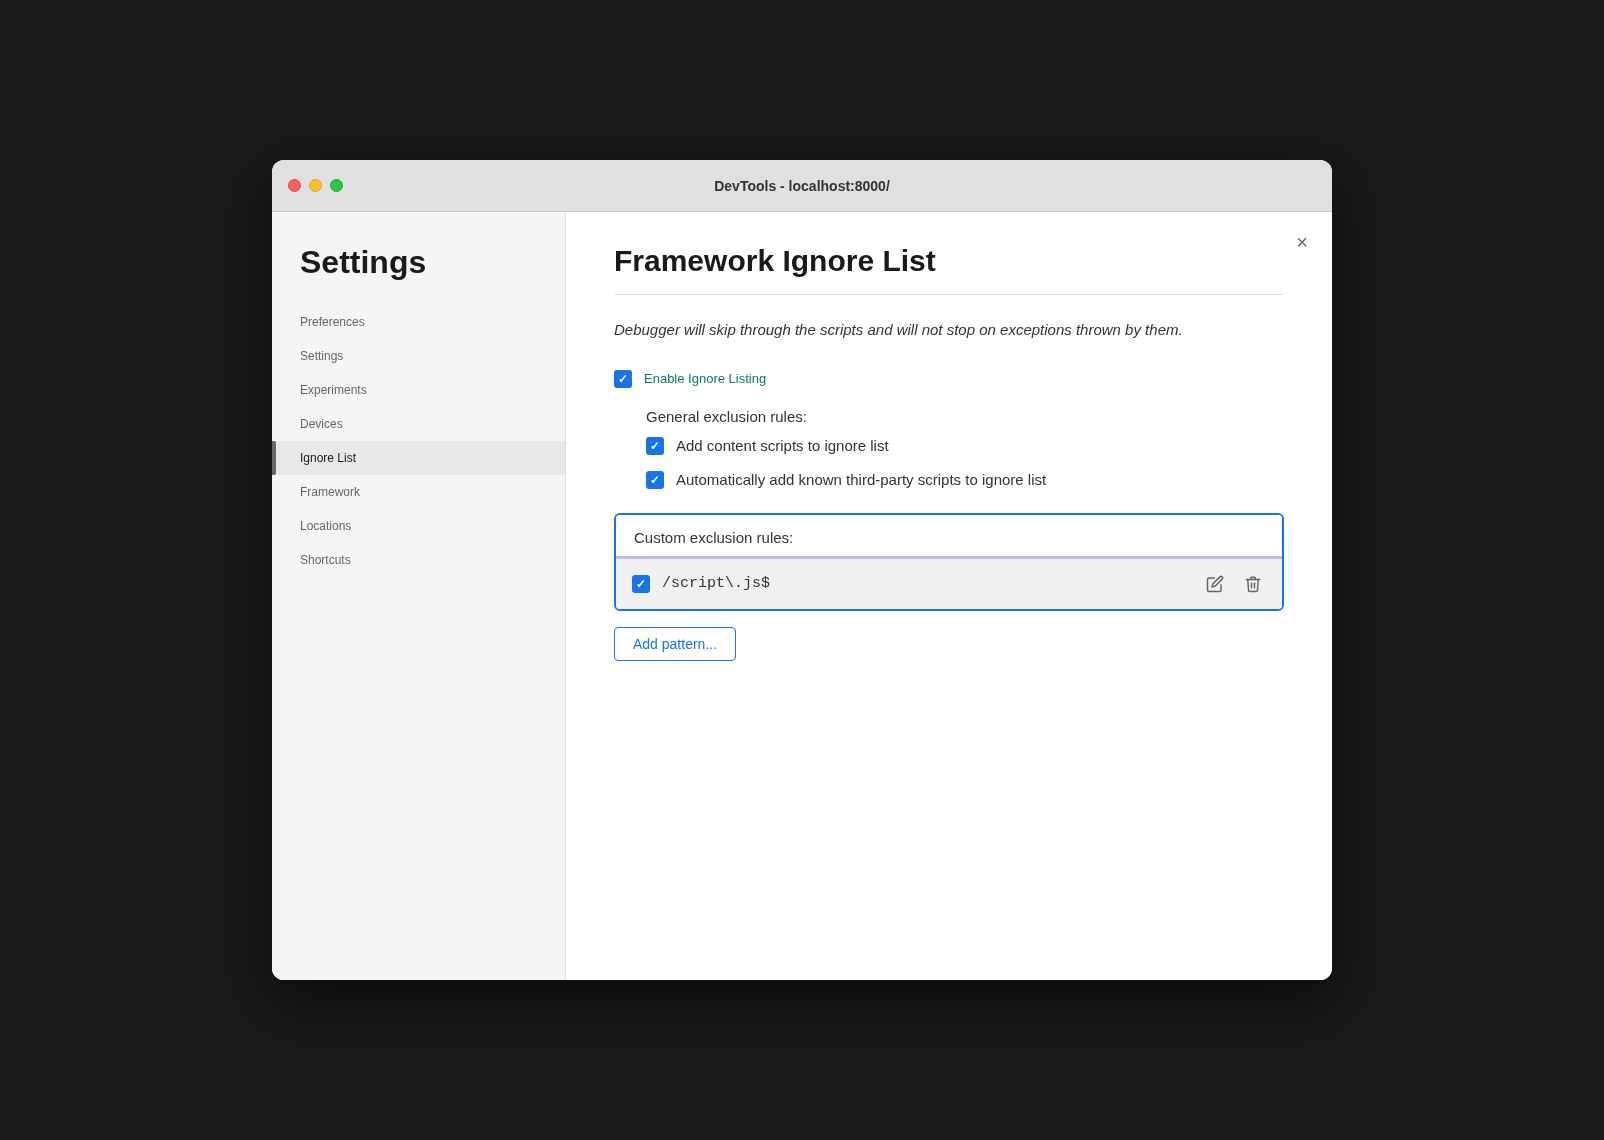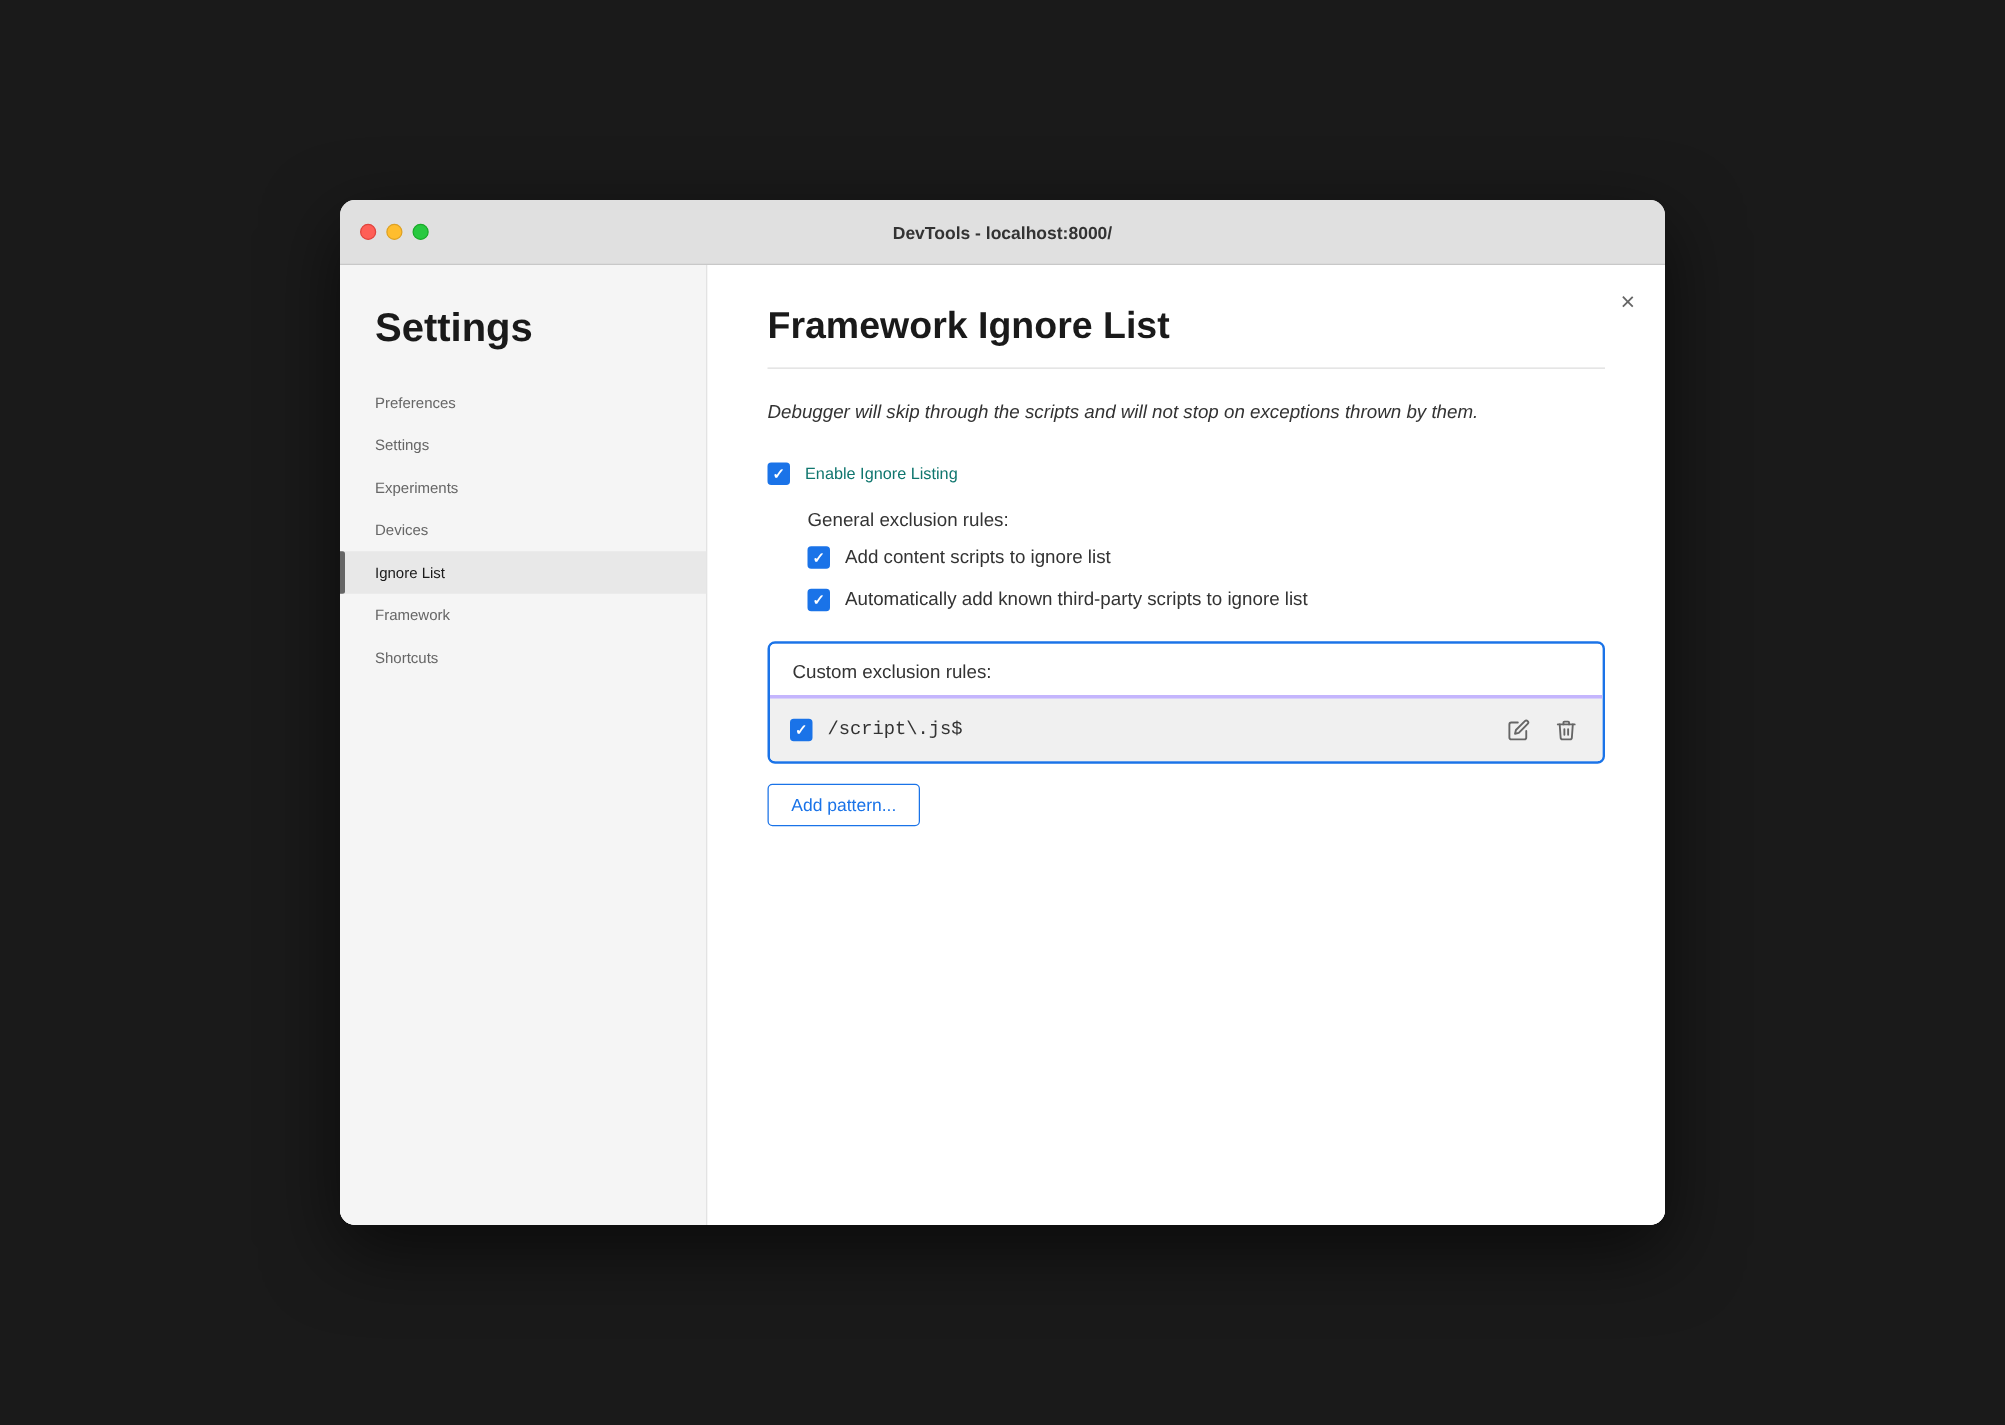--- a/index.html
+++ b/index.html
@@ -290,20 +290,23 @@
         <span>Experiments</span>
       </div>
       <div class="sidebar-item">
         <span>Devices</span>
       </div>
       <div class="sidebar-item active">
         <span>Ignore List</span>
       </div>
       <div class="sidebar-item">
         <span>Framework</span>
+      </div>
+      <div class="sidebar-item">
+        <span>Locations</span>
       </div>
       <div class="sidebar-item">
         <span>Shortcuts</span>
       </div>
     </div>
 
     <div class="content-area">
       <button class="close-btn">×</button>
 
       <h1 class="content-title">Framework Ignore List</h1>

